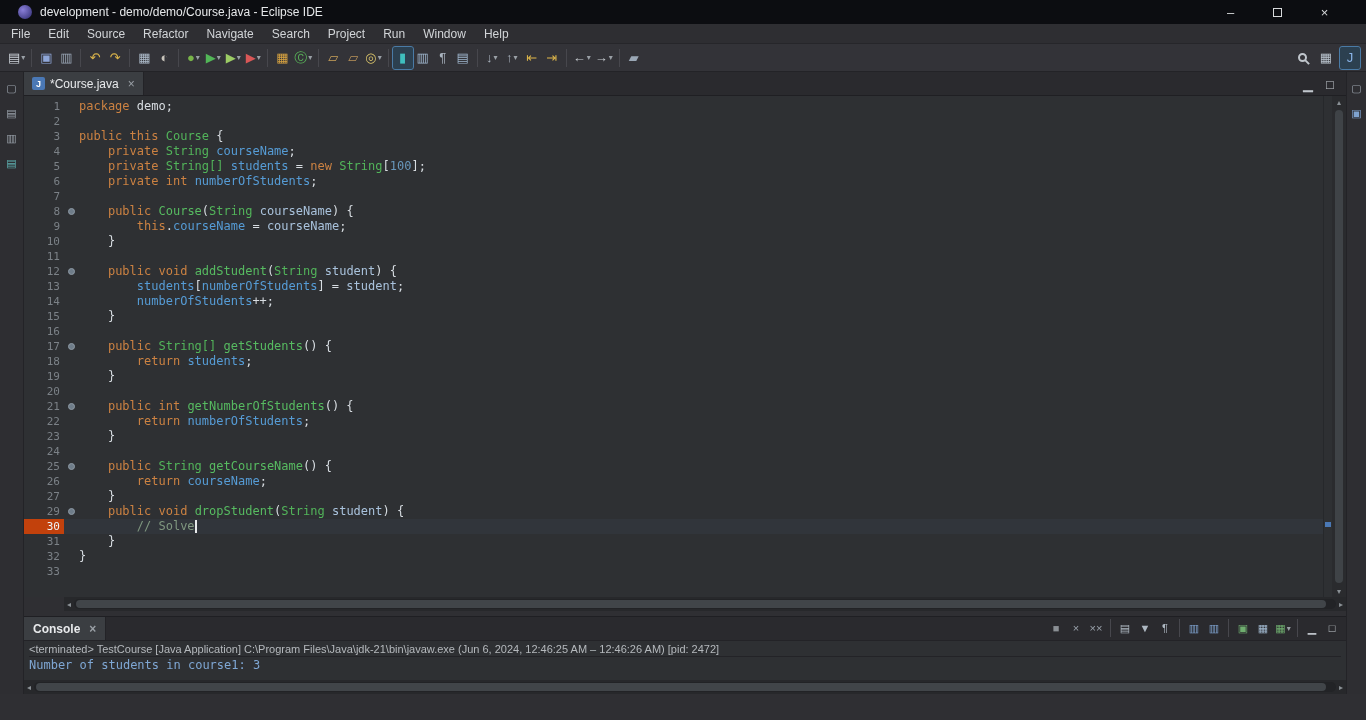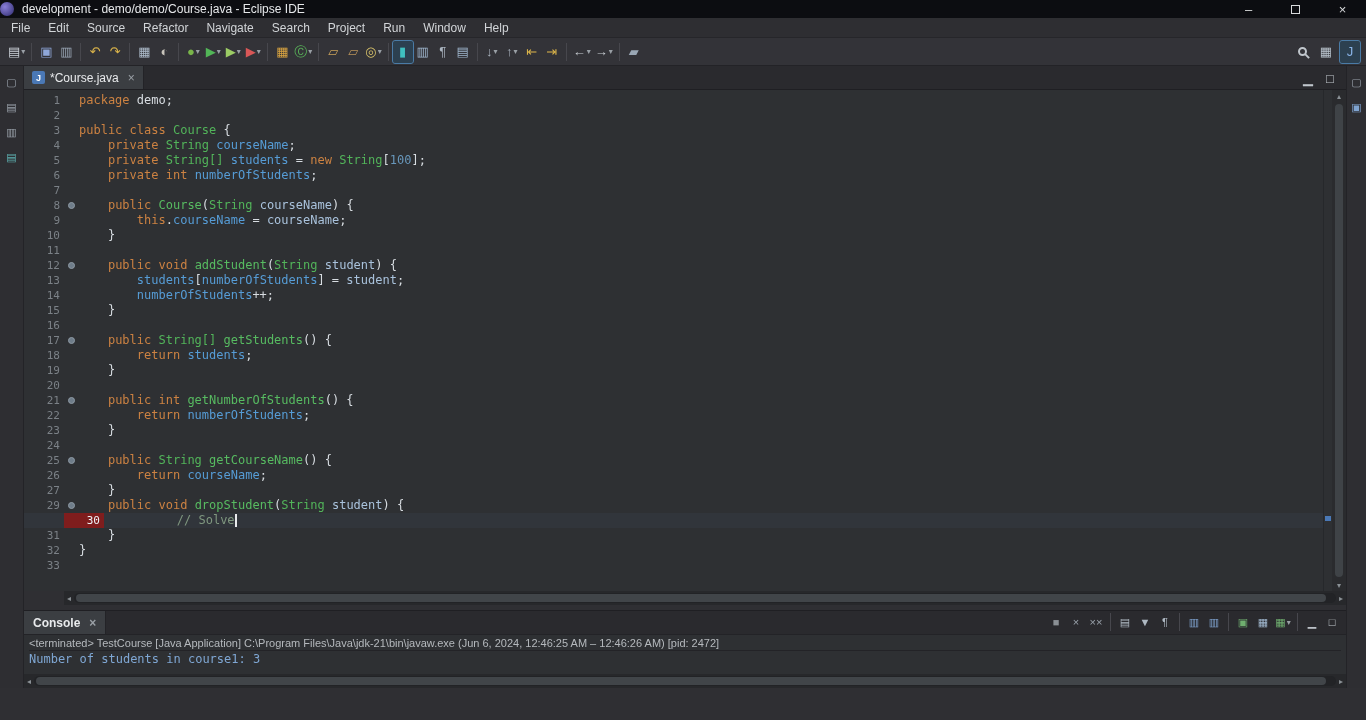--- a/index.html
+++ b/index.html
@@ -1,20 +1,20 @@
 <!DOCTYPE html>
 <html><head>
 <meta charset="utf-8">
 <style>
   *{margin:0;padding:0;box-sizing:border-box;}
   html,body{width:1366px;height:720px;overflow:hidden;}
   body{background:#2f2f33;font-family:"Liberation Sans",sans-serif;color:#d4d7da;}
 
   
-  .titlebar{height:18px;background:#0c0d11;display:flex;align-items:center;padding:0 0;gap:8px;}
+  .titlebar{height:24px;background:#0c0d11;display:flex;align-items:center;padding:0 18px;gap:8px;}
   .app-icon{width:14px;height:14px;border-radius:50%;flex:none;
     background:radial-gradient(circle at 35% 35%,#8a7fd8,#2d2a6e);}
   .title{font-size:12px;color:#e6e8ea;white-space:nowrap;}
   .win-controls{margin-left:auto;display:flex;}
   .win-btn{width:47px;height:24px;display:flex;align-items:center;justify-content:center;color:#d8dadc;font-size:13px;}
   .win-max-glyph{width:9px;height:9px;border:1px solid #d8dadc;display:block;}
 
   
   .menubar{height:20px;background:#2e2e32;display:flex;align-items:center;font-size:12px;color:#d2d5d8;border-bottom:1px solid #26262a;padding-left:2px;}
   .menu-item{padding:2px 9px;white-space:nowrap;}
@@ -44,21 +44,21 @@
   .file-icon{width:13px;height:13px;background:#4a78b5;color:#fff;font-size:9px;font-weight:bold;display:flex;align-items:center;justify-content:center;border-radius:2px;}
   .tab-close{color:#9aa0a6;font-size:12px;margin-left:4px;}
   .tabrow-actions{margin-left:auto;display:flex;align-items:center;padding-right:6px;gap:2px;}
 
   
   .editor{flex:1;background:#2e3033;display:flex;overflow:hidden;min-height:0;}
   #code-lines{flex:1;padding-top:3px;font-family:"DejaVu Sans Mono",monospace;font-size:12px;line-height:15px;min-width:0;}
   .cl{display:flex;height:15px;white-space:pre;}
   .cl.cur{background:rgba(100,130,170,0.07);}
   .ln{width:40px;text-align:right;color:#7b8187;padding-right:4px;flex:none;font-size:11px;line-height:15px;}
-  .cl.cur .ln{background:#7f1d1d;color:#eef3f8;margin-left:40px;}
+  .cl.cur .ln{background:#c2410c;color:#eef3f8;}
   .mk{width:15px;flex:none;display:flex;align-items:center;justify-content:center;}
   .mk i{width:7px;height:7px;border-radius:50%;background:#6f7d8a;border:1px solid #8e9aa5;display:block;}
   .code{flex:1;}
   .caret{display:inline-block;width:2px;height:13px;background:#e8eaec;vertical-align:text-bottom;}
   .t-k{color:#cc8242;}  .t-p{color:#d8dde2;}  .t-t{color:#52b45a;}
   .t-m{color:#57bb61;}  .t-f{color:#569cd6;}  .t-a{color:#a9c2dc;}
   .t-n{color:#6897bb;}  .t-c{color:#7f977f;}
 
   .oruler{width:9px;background:#2e3033;border-left:1px solid #26282b;position:relative;flex:none;}
   .cursor-mark{position:absolute;right:1px;top:85%;width:6px;height:5px;background:#4a78b5;}
@@ -272,21 +272,21 @@
               <span class="tb-btn">
                 <span class="glyph" style="color: rgb(192, 198, 204);">□</span>
               </span>
             </div>
         </div>
 
         <div class="editor">
           <div id="code-lines">
               <div class="cl"><span class="ln">1</span><span class="mk"></span><span class="code"><span class="t-k">package</span><span class="t-p"> demo;</span></span></div>
               <div class="cl"><span class="ln">2</span><span class="mk"></span><span class="code"></span></div>
-              <div class="cl"><span class="ln">3</span><span class="mk"></span><span class="code"><span class="t-k">public class</span><span class="t-p"> </span><span class="t-t">Course</span><span class="t-p"> {</span></span></div>
+              <div class="cl"><span class="ln">3</span><span class="mk"></span><span class="code"><span class="t-k">public this</span><span class="t-p"> </span><span class="t-t">Course</span><span class="t-p"> {</span></span></div>
               <div class="cl"><span class="ln">4</span><span class="mk"></span><span class="code"><span class="t-p">    </span><span class="t-k">private</span><span class="t-p"> </span><span class="t-t">String</span><span class="t-p"> </span><span class="t-f">courseName</span><span class="t-p">;</span></span></div>
               <div class="cl"><span class="ln">5</span><span class="mk"></span><span class="code"><span class="t-p">    </span><span class="t-k">private</span><span class="t-p"> </span><span class="t-t">String[]</span><span class="t-p"> </span><span class="t-f">students</span><span class="t-p"> = </span><span class="t-k">new</span><span class="t-p"> </span><span class="t-t">String</span><span class="t-p">[</span><span class="t-n">100</span><span class="t-p">];</span></span></div>
               <div class="cl"><span class="ln">6</span><span class="mk"></span><span class="code"><span class="t-p">    </span><span class="t-k">private int</span><span class="t-p"> </span><span class="t-f">numberOfStudents</span><span class="t-p">;</span></span></div>
               <div class="cl"><span class="ln">7</span><span class="mk"></span><span class="code"></span></div>
               <div class="cl"><span class="ln">8</span><span class="mk"><i></i></span><span class="code"><span class="t-p">    </span><span class="t-k">public</span><span class="t-p"> </span><span class="t-m">Course</span><span class="t-p">(</span><span class="t-t">String</span><span class="t-p"> </span><span class="t-a">courseName</span><span class="t-p">) {</span></span></div>
               <div class="cl"><span class="ln">9</span><span class="mk"></span><span class="code"><span class="t-p">        </span><span class="t-k">this</span><span class="t-p">.</span><span class="t-f">courseName</span><span class="t-p"> = </span><span class="t-a">courseName</span><span class="t-p">;</span></span></div>
               <div class="cl"><span class="ln">10</span><span class="mk"></span><span class="code"><span class="t-p">    }</span></span></div>
               <div class="cl"><span class="ln">11</span><span class="mk"></span><span class="code"></span></div>
               <div class="cl"><span class="ln">12</span><span class="mk"><i></i></span><span class="code"><span class="t-p">    </span><span class="t-k">public void</span><span class="t-p"> </span><span class="t-m">addStudent</span><span class="t-p">(</span><span class="t-t">String</span><span class="t-p"> </span><span class="t-a">student</span><span class="t-p">) {</span></span></div>
               <div class="cl"><span class="ln">13</span><span class="mk"></span><span class="code"><span class="t-p">        </span><span class="t-f">students</span><span class="t-p">[</span><span class="t-f">numberOfStudents</span><span class="t-p">] = </span><span class="t-a">student</span><span class="t-p">;</span></span></div>

